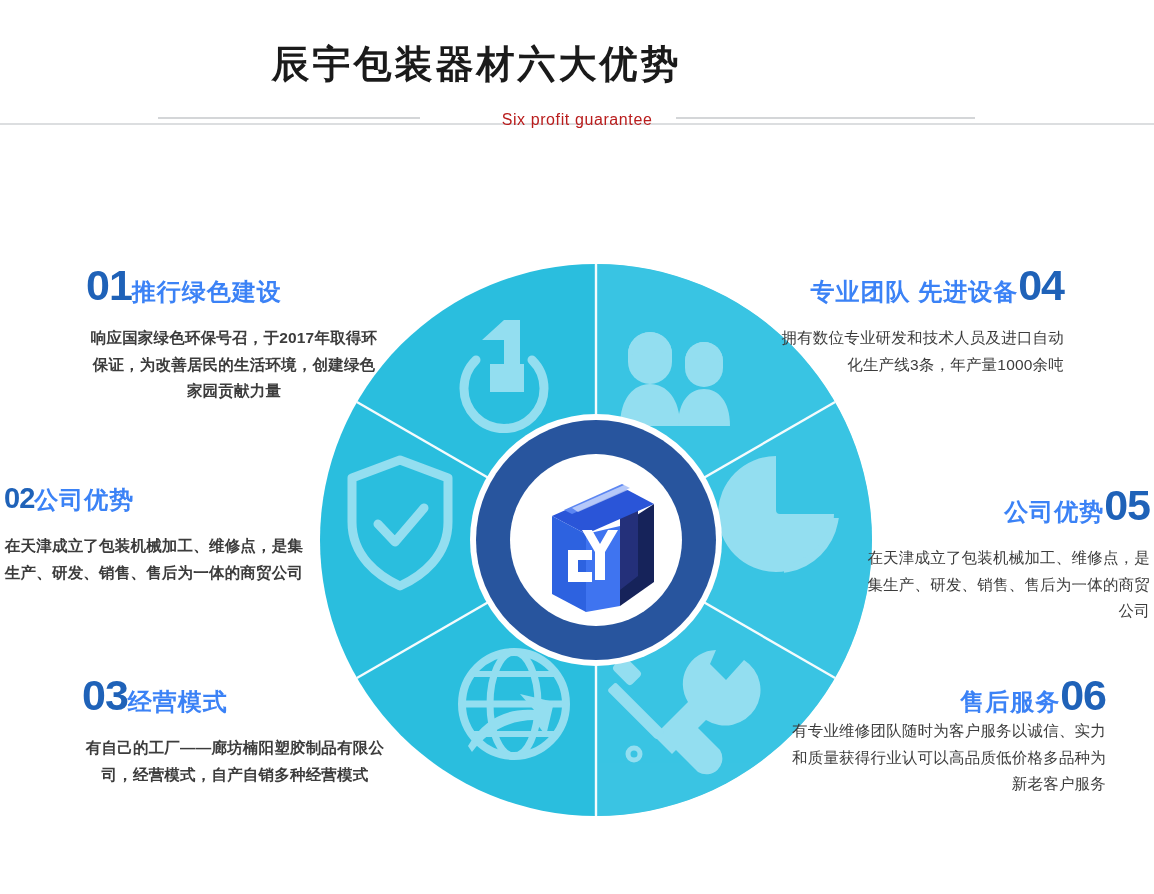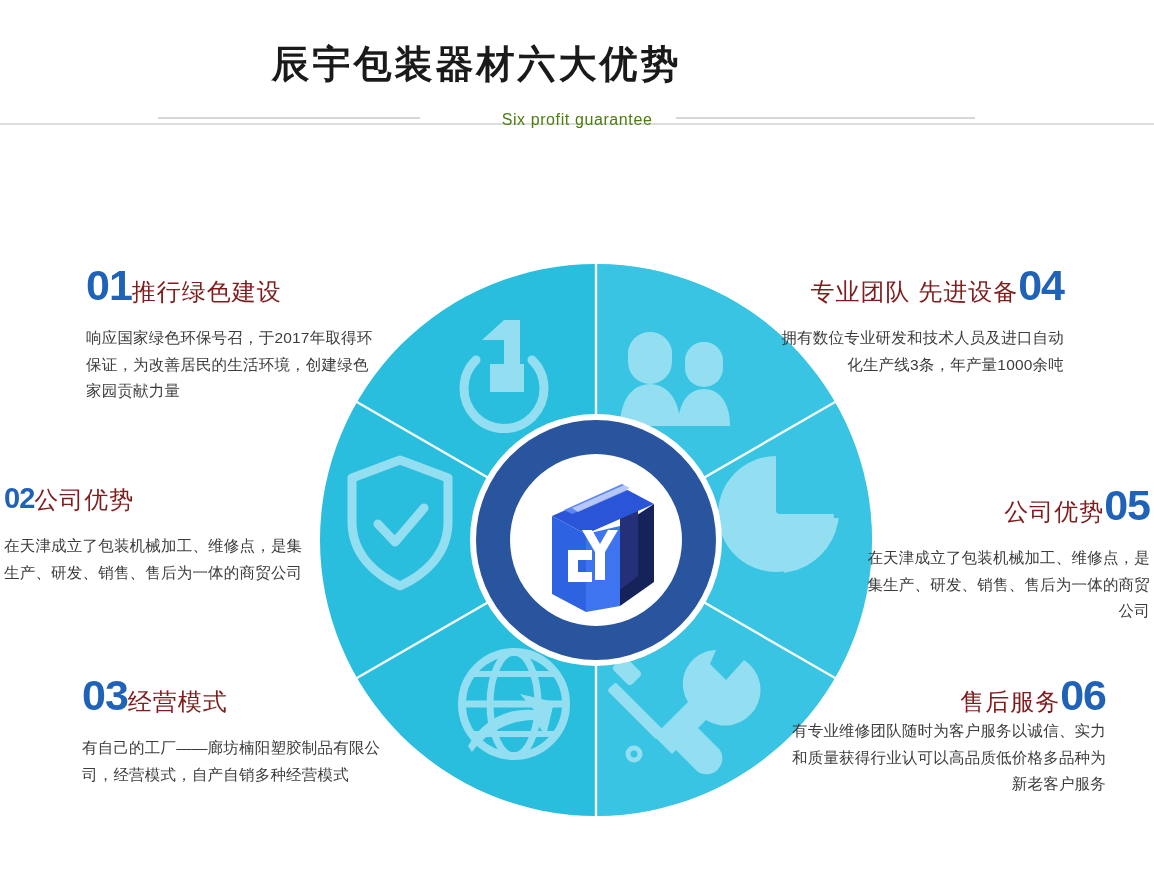--- a/index.html
+++ b/index.html
@@ -28,21 +28,21 @@
     position:absolute; left:676px; top:7px; width:299px; height:2px;
     background:#d4d6d8;
   }
   .rule-lower {
     position:absolute; left:0; top:13px; width:1154px; height:2px;
     background:#dcdee0;
   }
   .sub-en {
     position:absolute; left:0; top:111px; width:1154px;
     text-align:center;
-    font-size:16px; color:#4d7c0f; letter-spacing:0.6px;
+    font-size:16px; color:#b91c1c; letter-spacing:0.6px;
   }
   .sub-cn {
     position:absolute; left:0; top:158px; width:1154px;
     text-align:center;
     font-size:19px; color:#262626; letter-spacing:1px;
   }
 
   
   .wheel {
     position:absolute; left:320px; top:264px;
@@ -54,29 +54,29 @@
   .block { position:absolute; }
   .head {
     display:flex; align-items:baseline; 
     white-space:nowrap;
   }
   .head .num {
     font-size:43px; font-weight:bold; color:#1f62b8;
     line-height:1; letter-spacing:-1px;
   }
   .head .ttl {
-    font-size:24px; font-weight:normal; color:#7f1d1d;
+    font-size:24px; font-weight:bold; color:#3b82f6;
     letter-spacing:1px;
   }
   .body-txt {
     font-size:15.5px; color:#3c3c3c; line-height:1.72;
     letter-spacing:0.2px;
   }
   .block.left .head { justify-content:flex-start; }
-  .block.left .body-txt { text-align:left; }
+  .block.left .body-txt { text-align:center;font-weight:bold; }
   .block.right .head { justify-content:flex-end; }
   .block.right .body-txt { text-align:right; }
 
   
   #b01 { left:86px;  top:264px;  width:296px; }
   #b01 .body-txt { margin-top:17px; }
   #b02 { left:4px;   top:484px;  width:290px; }
   #b02 .body-txt { margin-top:17px; }
   #b03 { left:82px;  top:674px;  width:306px; }
   #b03 .body-txt { margin-top:17px; }

